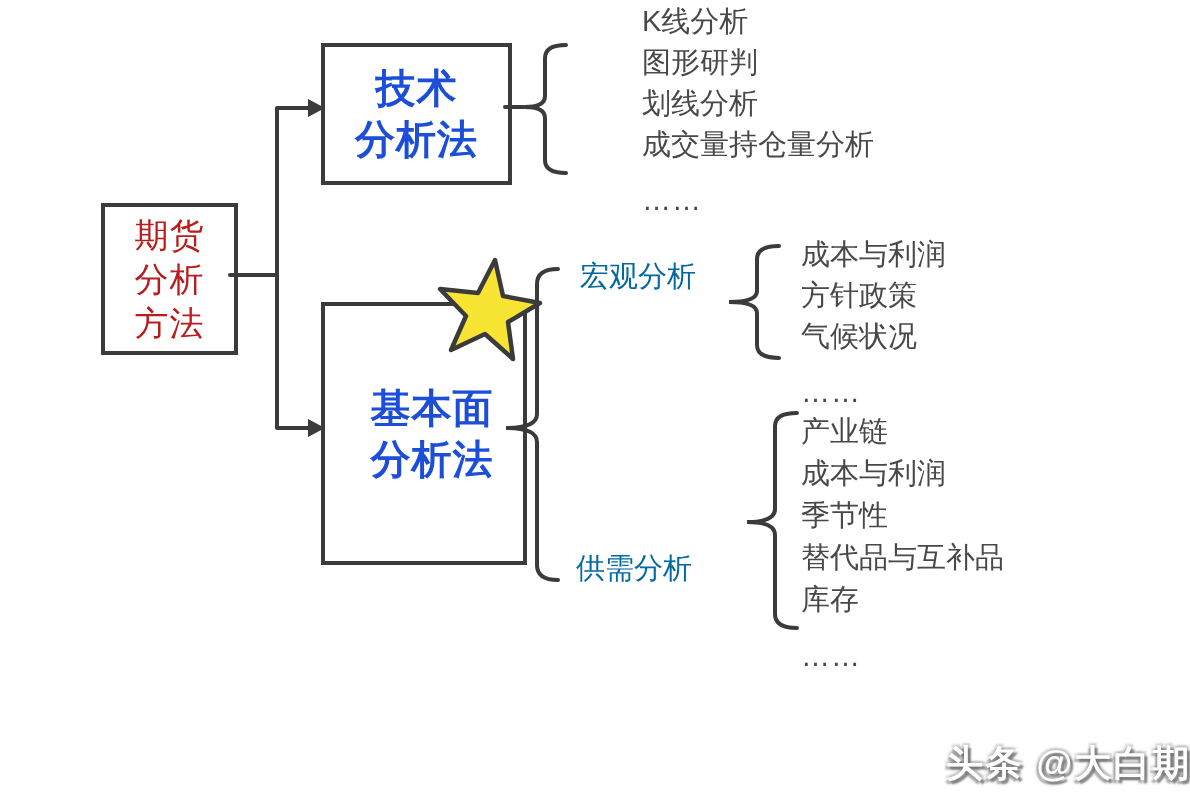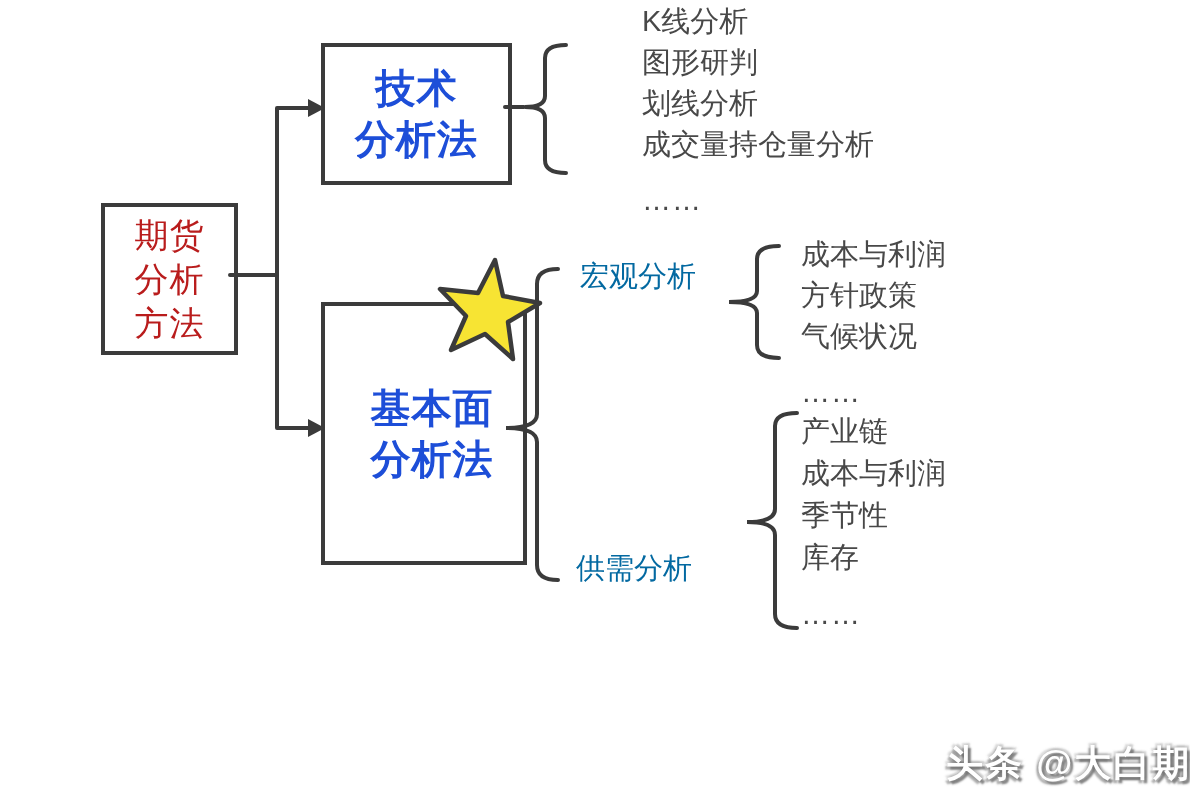--- a/index.html
+++ b/index.html
@@ -73,20 +73,21 @@
     <div class="item">方针政策</div>
     <div class="item">气候状况</div>
     <div class="item more">……</div>
   </div>
 
   <div class="label supply-label">供需分析</div>
   <div class="list supply-list">
     <div class="item">产业链</div>
     <div class="item">成本与利润</div>
     <div class="item">季节性</div>
+    <div class="item">替代品与互补品</div>
     <div class="item">库存</div>
     <div class="item more">……</div>
   </div>
 
   <svg class="overlay" viewBox="0 0 1190 800">
 
     <path d="M230 275 H277 M277 108 V428 M277 108 H309 M277 428 H309" stroke="#3b3b3b" stroke-width="4" fill="none" stroke-linecap="round"></path>
     <polygon points="308,99 308,117 325,108" fill="#3b3b3b"></polygon>
     <polygon points="308,419 308,437 325,428" fill="#3b3b3b"></polygon>
 

